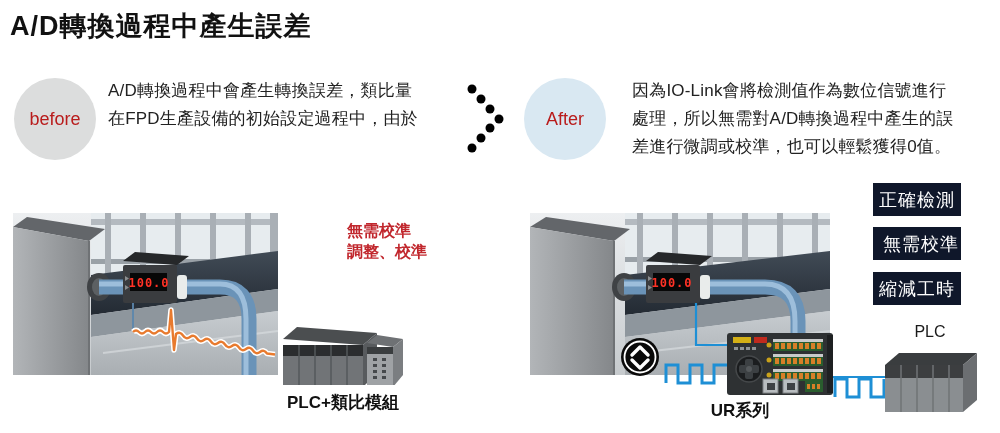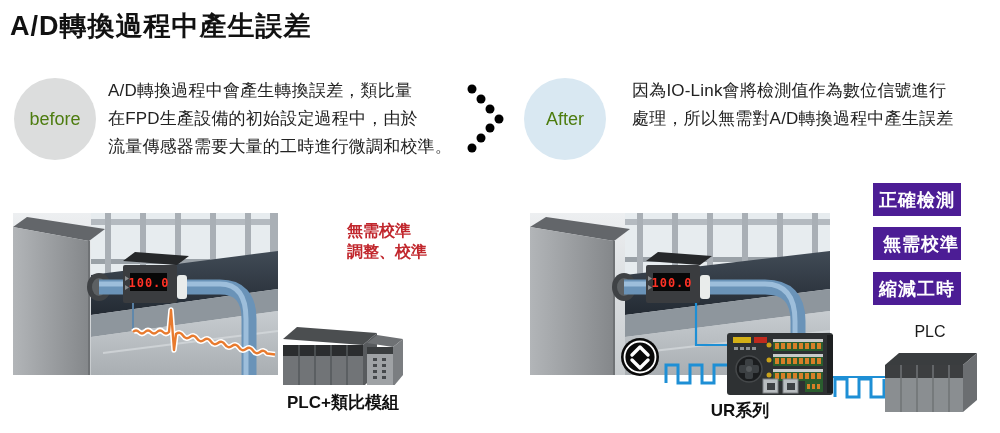--- a/index.html
+++ b/index.html
@@ -8,21 +8,21 @@
     position:relative; width:1000px; height:433px; background:#ffffff;
     font-family:"Liberation Sans", sans-serif; overflow:hidden; color:#1a1a1a;
   }
   .page-title {
     position:absolute; left:10px; top:8px;
     font-size:27px; font-weight:bold; letter-spacing:1px; color:#111;
   }
   .badge {
     position:absolute; width:82px; height:82px; border-radius:50%;
     display:flex; align-items:center; justify-content:center;
-    font-size:18px; color:#4d7c0f;
+    font-size:18px; color:#b91c1c;
   }
   .badge-before { left:14px; top:78px; background:#dcdddd; }
   .badge-after  { left:524px; top:78px; background:#d9e8f2; }
   .desc {
     position:absolute; top:77px; font-size:17px; line-height:28px; color:#222;
     letter-spacing:0.2px; white-space:nowrap;
   }
   .desc-before { left:108px; }
   .desc-after  { left:620px;margin-left:12px; }
   .chevron-dots { position:absolute; left:458px; top:80px; }
@@ -31,22 +31,22 @@
     font-size:16px; font-weight:bold; line-height:21px; white-space:nowrap;
   }
   .caption {
     position:absolute; font-weight:bold; color:#111; text-align:center; white-space:nowrap;
   }
   .caption-left  { left:283px; top:391px; width:120px; font-size:17px; }
   .caption-right { left:695px; top:399px; width:90px;  font-size:17px; }
   .plc-label { position:absolute; left:900px; top:323px; width:60px; text-align:center;
     font-size:16px; color:#1a1a1a; }
   .tag {
-    position:absolute; left:873px; width:88px; height:33px; background:#4c1d95;
-    color:#ffffff; font-size:18px; font-weight:bold; letter-spacing:1px;
+    position:absolute; left:873px; width:88px; height:33px; background:#0f172a;
+    color:#ffffff; font-size:18px; font-weight:normal; letter-spacing:1px;
     display:flex; align-items:center; justify-content:center; white-space:nowrap;
   }
   .tag-1 { top:183px; }
   .tag-2 { top:227px;padding-left:8px; }
   .tag-3 { top:272px; }
   .scene { position:absolute; }
   .scene-left  { left:13px;  top:213px; }
   .scene-right { left:530px; top:195px; }
   svg text.seg {
     font-family:"DejaVu Sans Mono","Liberation Mono",monospace;
@@ -59,41 +59,41 @@
 <div class="stage">
 
   <div class="page-title">A/D轉換過程中產生誤差</div>
 
   <div class="badge badge-before">
     <span>before</span>
   </div>
   <div class="desc desc-before">
     <div>A/D轉換過程中會產生轉換誤差，類比量</div>
     <div>在FPD生產設備的初始設定過程中，由於</div>
-    <div>流量傳感器需要大量的工時進行微調和校準。</div>
   </div>
 
   <svg class="chevron-dots" width="56" height="78" viewBox="0 0 56 78">
     <g fill="#000">
       <circle cx="14" cy="9" r="4.5"></circle>
       <circle cx="23" cy="19" r="4.5"></circle>
       <circle cx="32" cy="29" r="4.5"></circle>
       <circle cx="41" cy="39" r="4.5"></circle>
       <circle cx="32" cy="48" r="4.5"></circle>
       <circle cx="23" cy="58" r="4.5"></circle>
       <circle cx="14" cy="68" r="4.5"></circle>
     </g>
   </svg>
 
   <div class="badge badge-after">
     <span>After</span>
   </div>
   <div class="desc desc-after">
     <div>因為IO-Link會將檢測值作為數位信號進行</div>
-    <div>處理，所以無需對A/D轉換過程中產生誤差</div>
+    <div>處理，所以無需對A/D轉換過程中產生的誤</div>
+    <div>差進行微調或校準，也可以輕鬆獲得0值。</div>
   </div>
 
   <svg class="scene scene-left" width="392" height="172" viewBox="0 0 392 172">
     <defs>
       <clipPath id="clipL">
           <rect x="0" y="0" width="265" height="162"></rect>
         </clipPath>
       <linearGradient id="bgL" x1="0" y1="0" x2="0" y2="1">
         <stop offset="0" stop-color="#edeff1"></stop>
           <stop offset="1" stop-color="#c6cacd"></stop>

